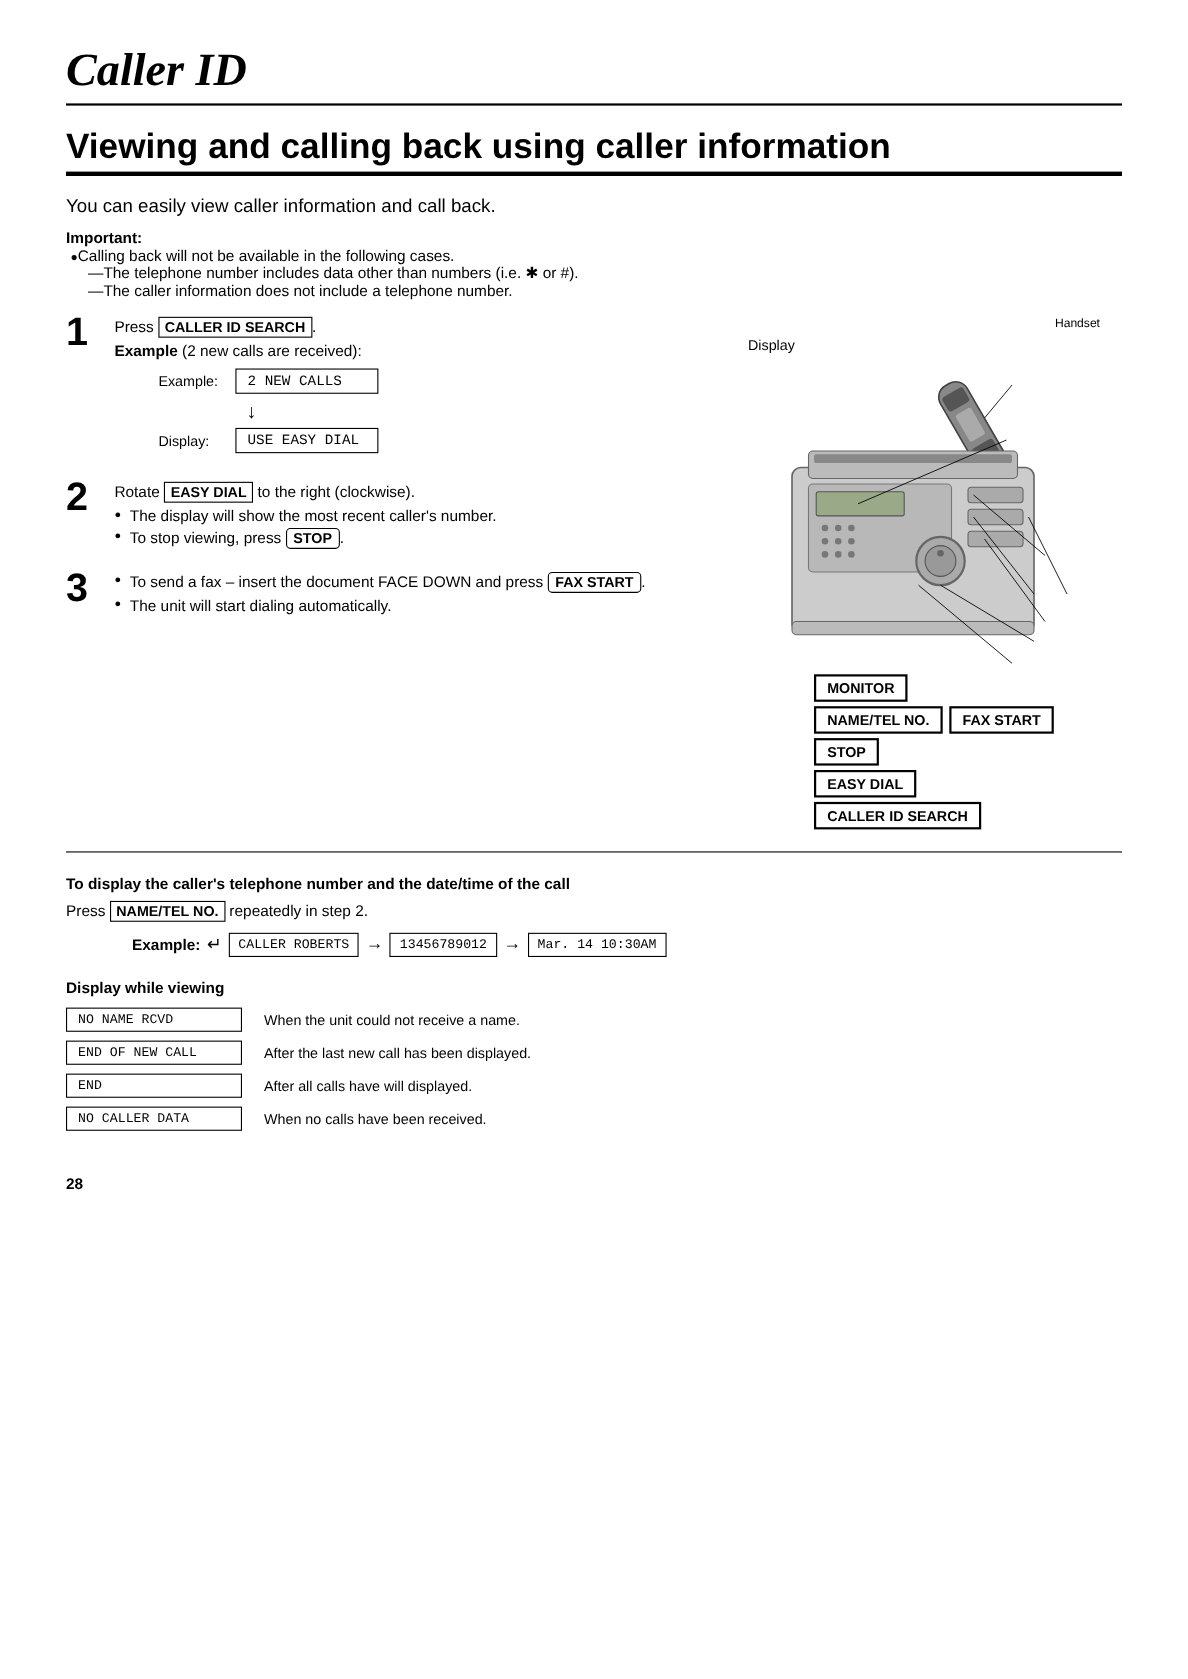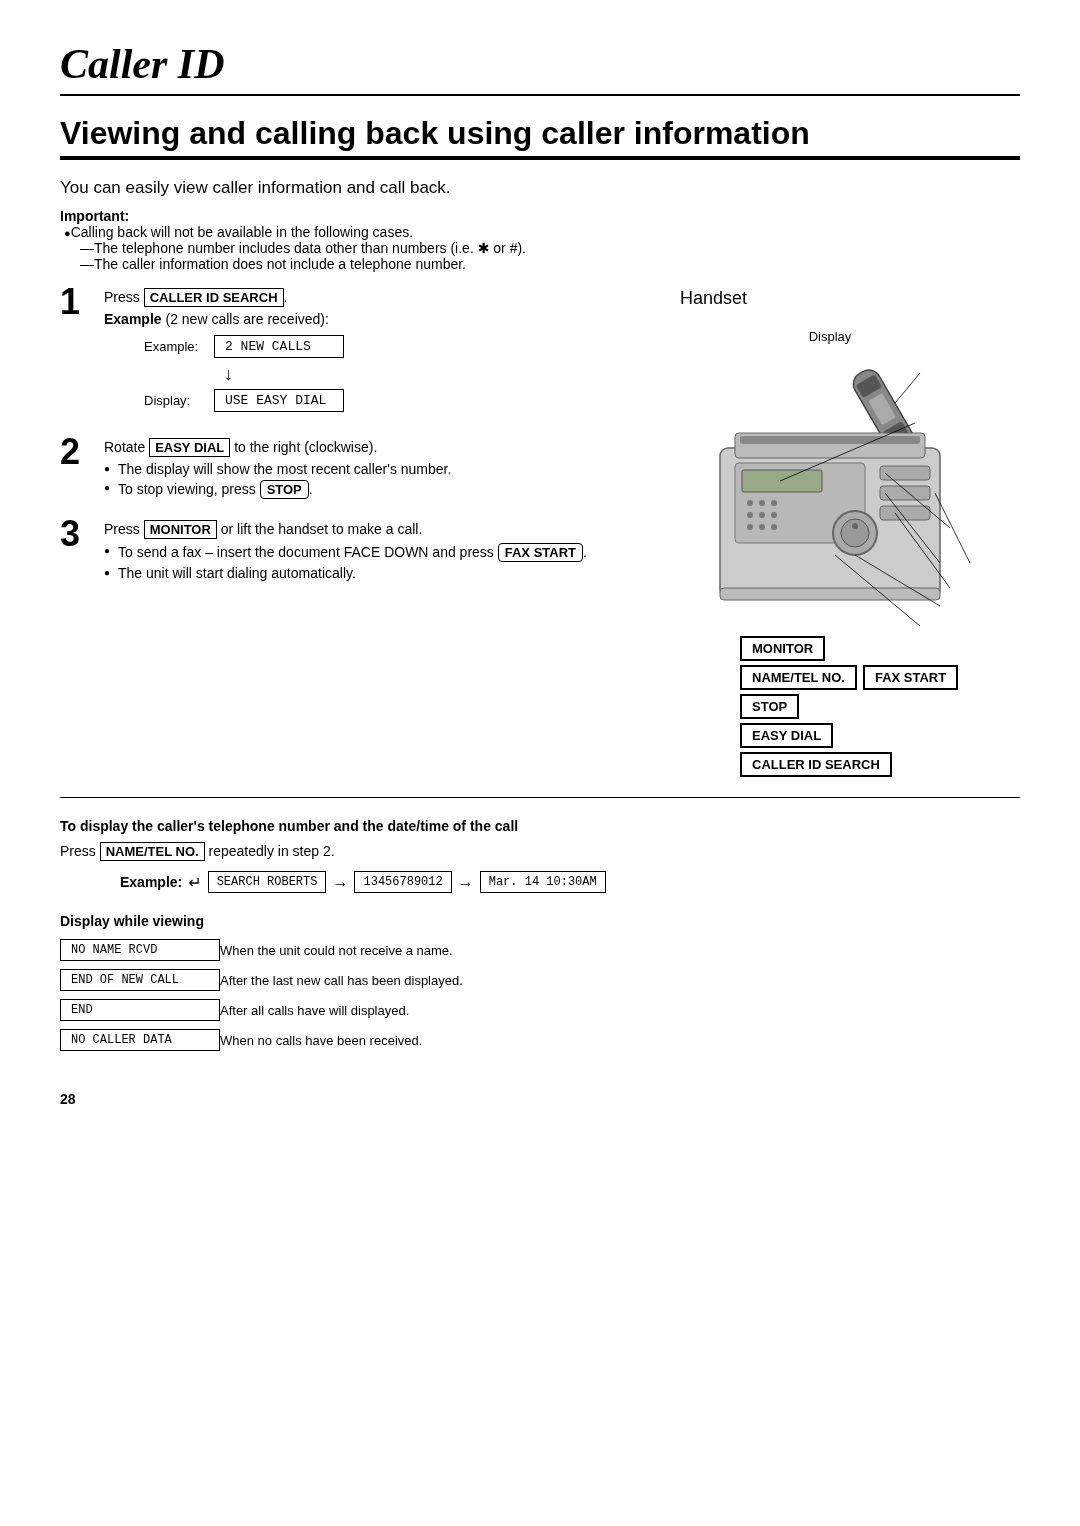--- a/index.html
+++ b/index.html
@@ -174,20 +174,21 @@
     .display-viewing {
     }
     .display-viewing-title {
       font-weight: bold;
       font-size: 14px;
       margin-bottom: 10px;
     }
     .display-row {
       display: flex;
       align-items: center;
+      gap: 20px;
       margin-bottom: 8px;
     }
     .display-code {
       border: 1.5px solid #000;
       padding: 3px 10px;
       font-family: 'Courier New', Courier, monospace;
       font-size: 12px;
       min-width: 160px;
     }
     .display-desc {
@@ -289,42 +290,37 @@
         <div class="bullet-item">
           <span>To stop viewing, press</span>
           <span class="boxed-button-rounded">STOP</span>.
         </div>
       </div>
     </div>
 
     <div class="step-block">
       <div class="step-number">3</div>
       <div class="step-content">
-        <p>
-          <span>Press</span>
-          <span class="boxed-button">MONITOR</span>
-          <span>or lift the handset to make a call.</span>
-        </p>
         <div class="bullet-item">
           <span>To send a fax – insert the document FACE DOWN and press</span>
           <span class="boxed-button-rounded">FAX START</span>.
         </div>
         <div class="bullet-item">The unit will start dialing automatically.</div>
       </div>
     </div>
 
   </div>
 
   <div class="right-column">
     <div class="fax-machine-container">
 
-      <div style="display:flex; justify-content:flex-start; gap:30px; font-size:18px; margin-bottom:20px;">
+      <div style="display:flex; justify-content:flex-end; gap:30px; font-size:11px; margin-bottom:6px;">
         <span>Handset</span>
       </div>
-      <div style="display:flex; justify-content:center; gap:30px; font-size:13px; margin-bottom:4px; margin-right:20px;">
+      <div style="display:flex; justify-content:flex-start; gap:30px; font-size:13px; margin-bottom:4px; margin-right:20px;">
         <span>Display</span>
       </div>
 
       <svg viewBox="0 0 300 280" width="300" height="280" style="display:block;">
 
         <g transform="rotate(-30, 220, 60)">
           <rect x="190" y="10" width="28" height="90" rx="12" ry="12" fill="#888" stroke="#444" stroke-width="1.5"></rect>
           <rect x="193" y="18" width="22" height="15" rx="3" fill="#555"></rect>
           <rect x="193" y="72" width="22" height="15" rx="3" fill="#555"></rect>
           <rect x="196" y="38" width="16" height="28" rx="2" fill="#aaa"></rect>
@@ -406,21 +402,21 @@
     <strong>To display the caller's telephone number and the date/time of the call</strong>
   </p>
   <p>
     <span>Press</span>
     <span class="boxed-button">NAME/TEL NO.</span>
     <span>repeatedly in step 2.</span>
   </p>
   <div class="name-tel-example" style="margin-top:10px;">
     <span class="example-prefix">Example:</span>
     <span style="font-size:16px;">↵</span>
-    <span class="display-box-sm">SEARCH ROBERTS</span>
+    <span class="display-box-sm">CALLER ROBERTS</span>
     <span class="arrow-right">→</span>
     <span class="display-box-sm">13456789012</span>
     <span class="arrow-right">→</span>
     <span class="display-box-sm">Mar. 14  10:30AM</span>
   </div>
 </div>
 
 <div class="display-viewing">
   <p class="display-viewing-title">Display while viewing</p>
 

